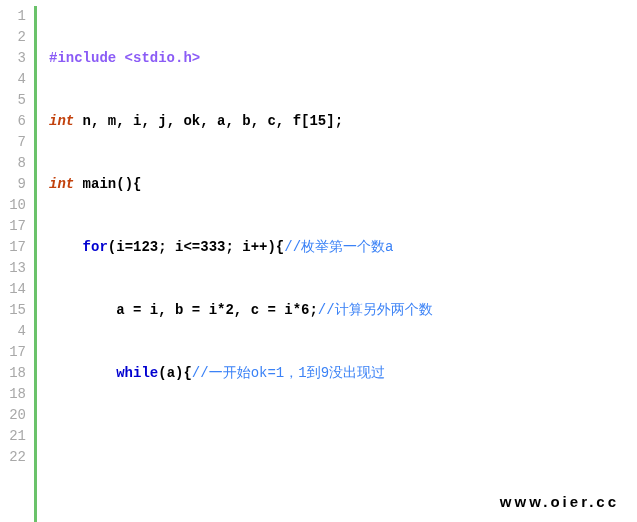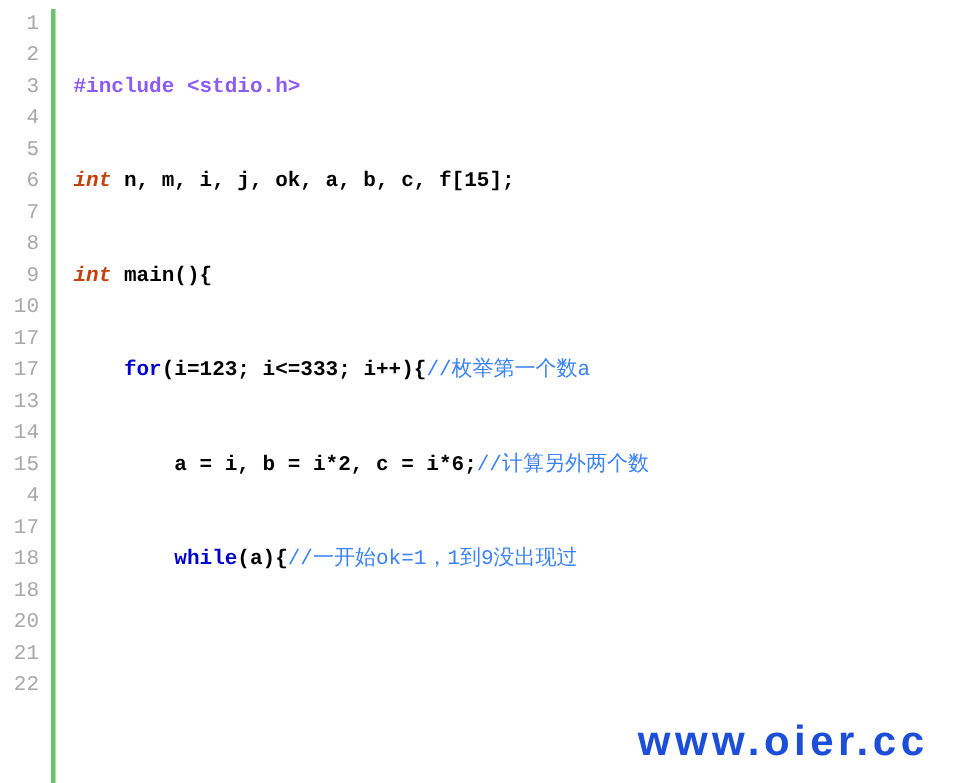--- a/index.html
+++ b/index.html
@@ -39,23 +39,23 @@
   .code div { height: 21px; }
   .pp  { color: #8b5cf6; font-weight: bold; }       
   .ty  { color: #c2410c; font-weight: bold; font-style: italic; }  
   .kw  { color: #0000d0; font-weight: bold; } 
   .cm  { color: #3b82f6; }
   .p   { color: #000; font-weight: bold; }          
   .watermark {
     position: absolute;
     right: 18px;
     bottom: 12px;
-    color: #1d4ed8;
+    color: #000000;
     font-family: Arial, sans-serif;
-    font-size: 28px;
+    font-size: 15px;
     letter-spacing: 3px;
     font-weight: bold;
   }
 </style>
 </head>
 <body>
 
 <div class="container">
   <div class="gutter">
     <div>1</div>

